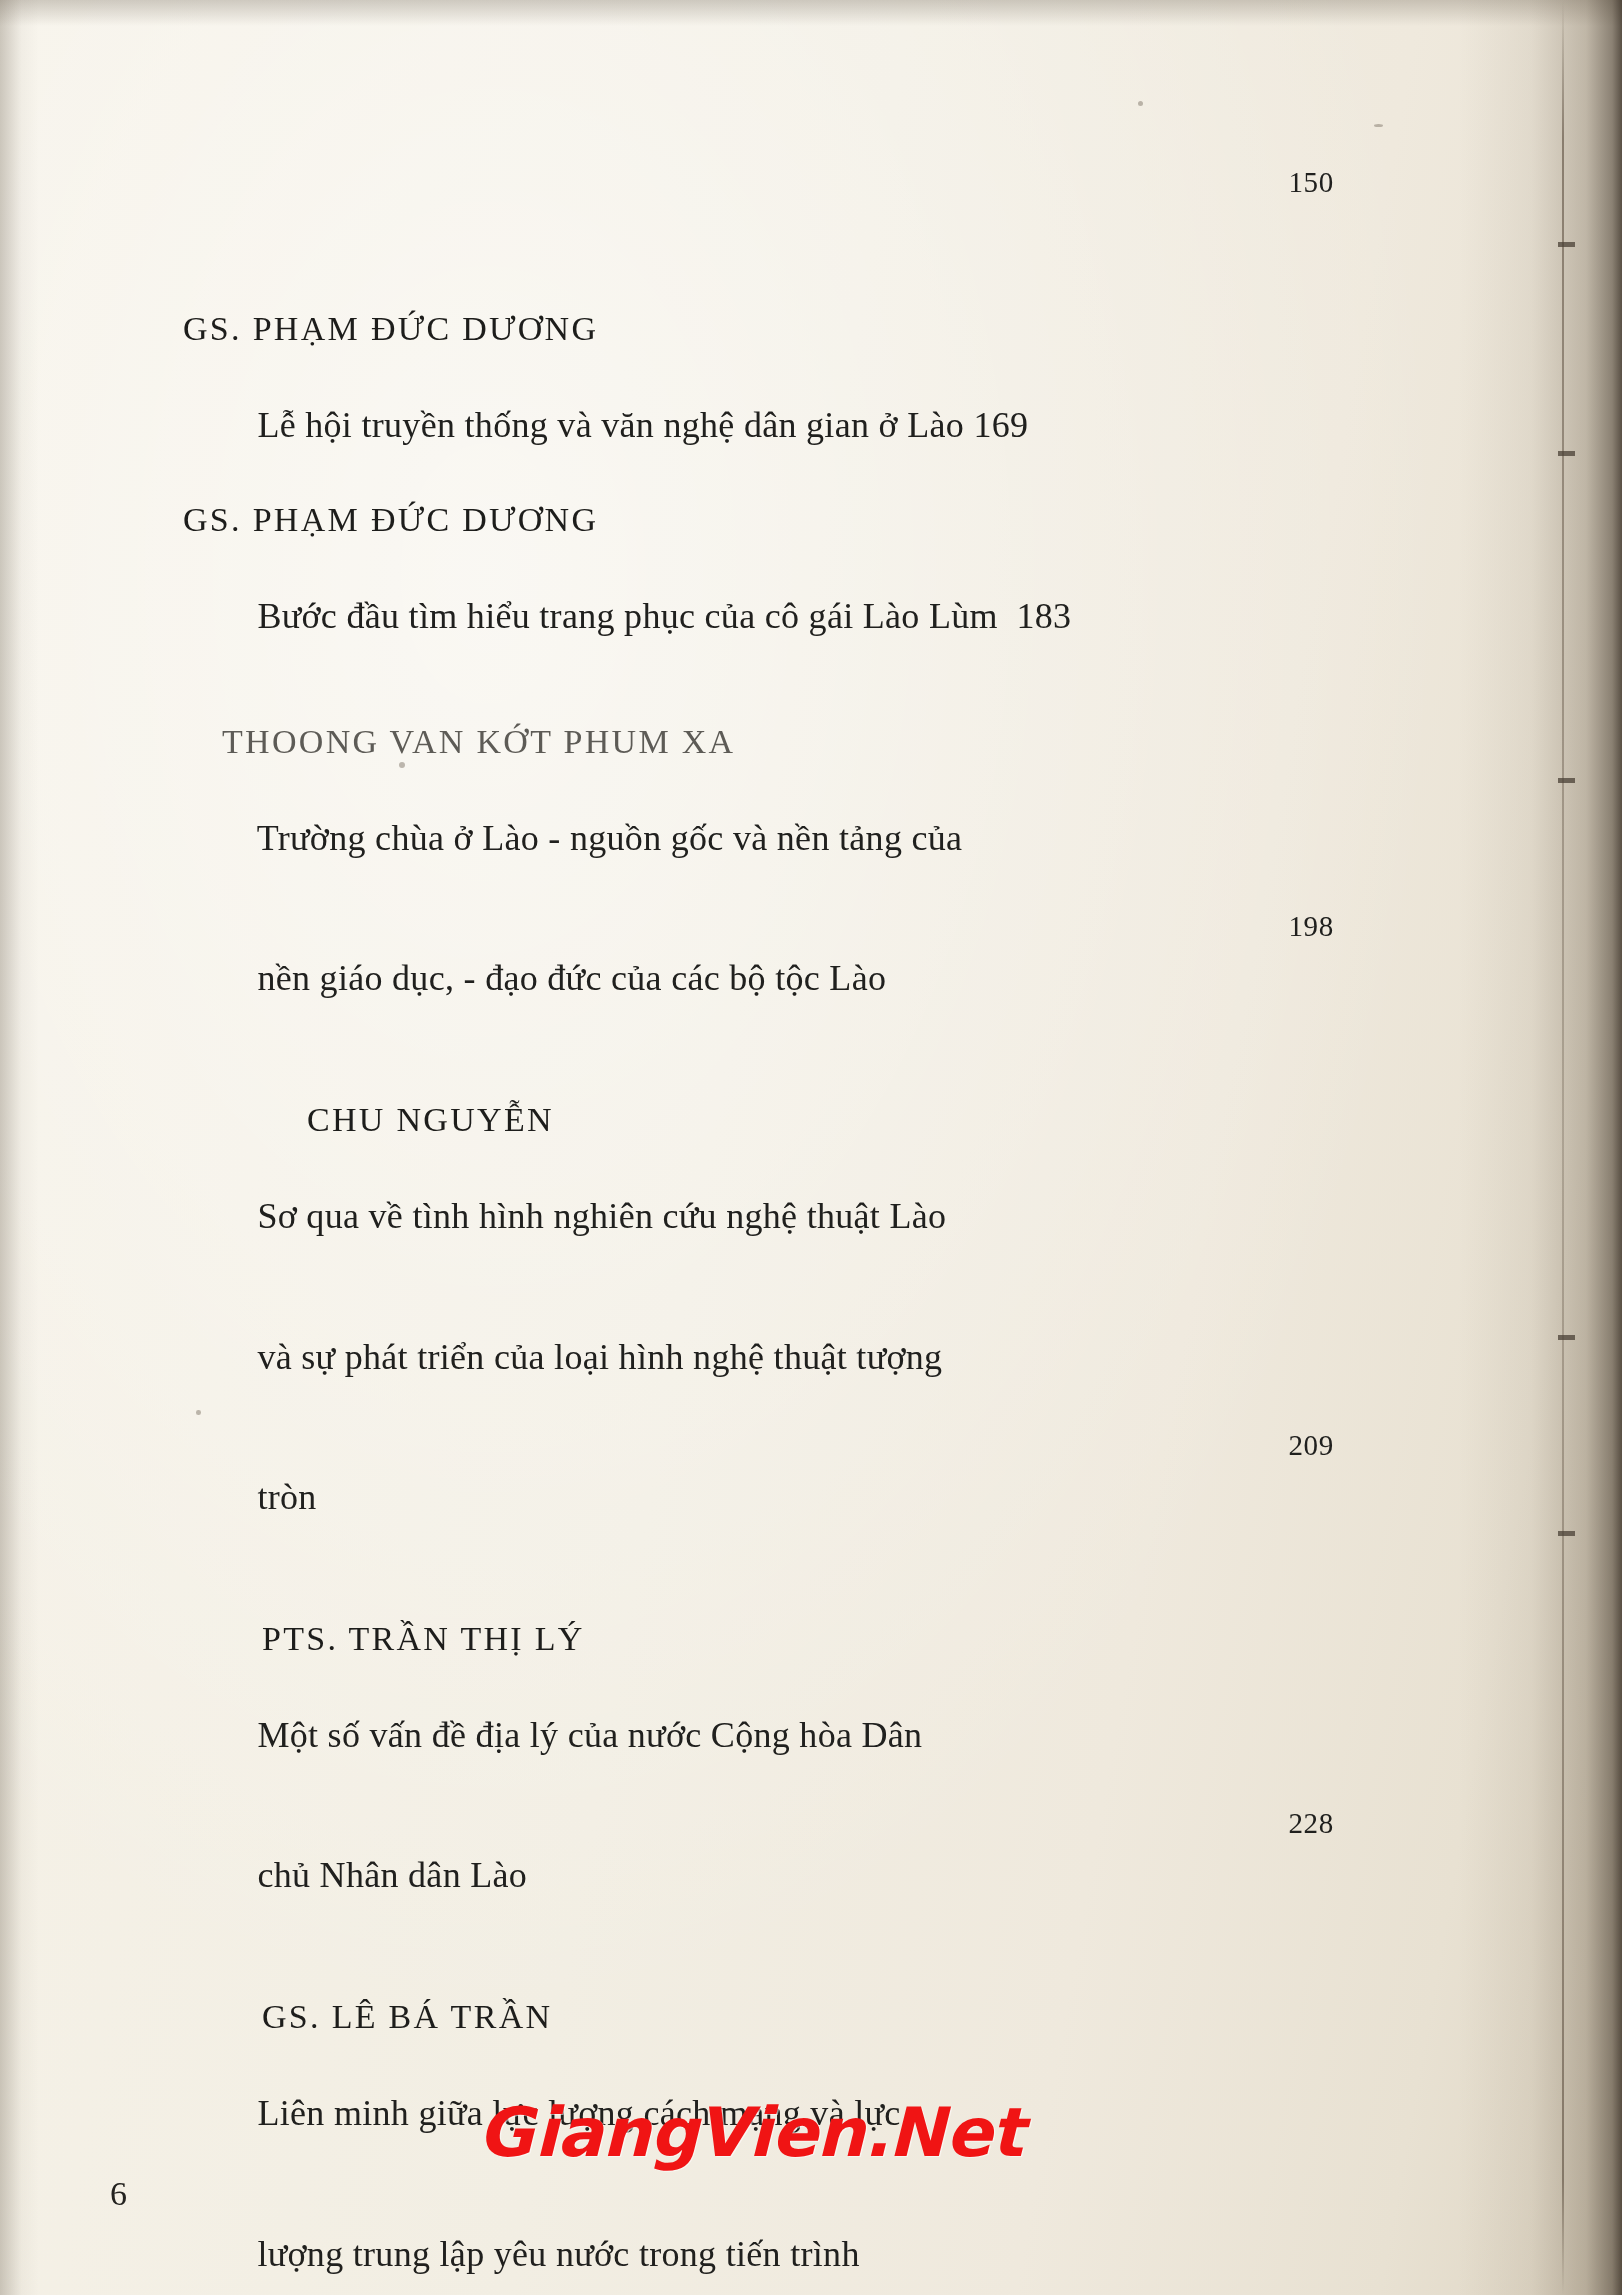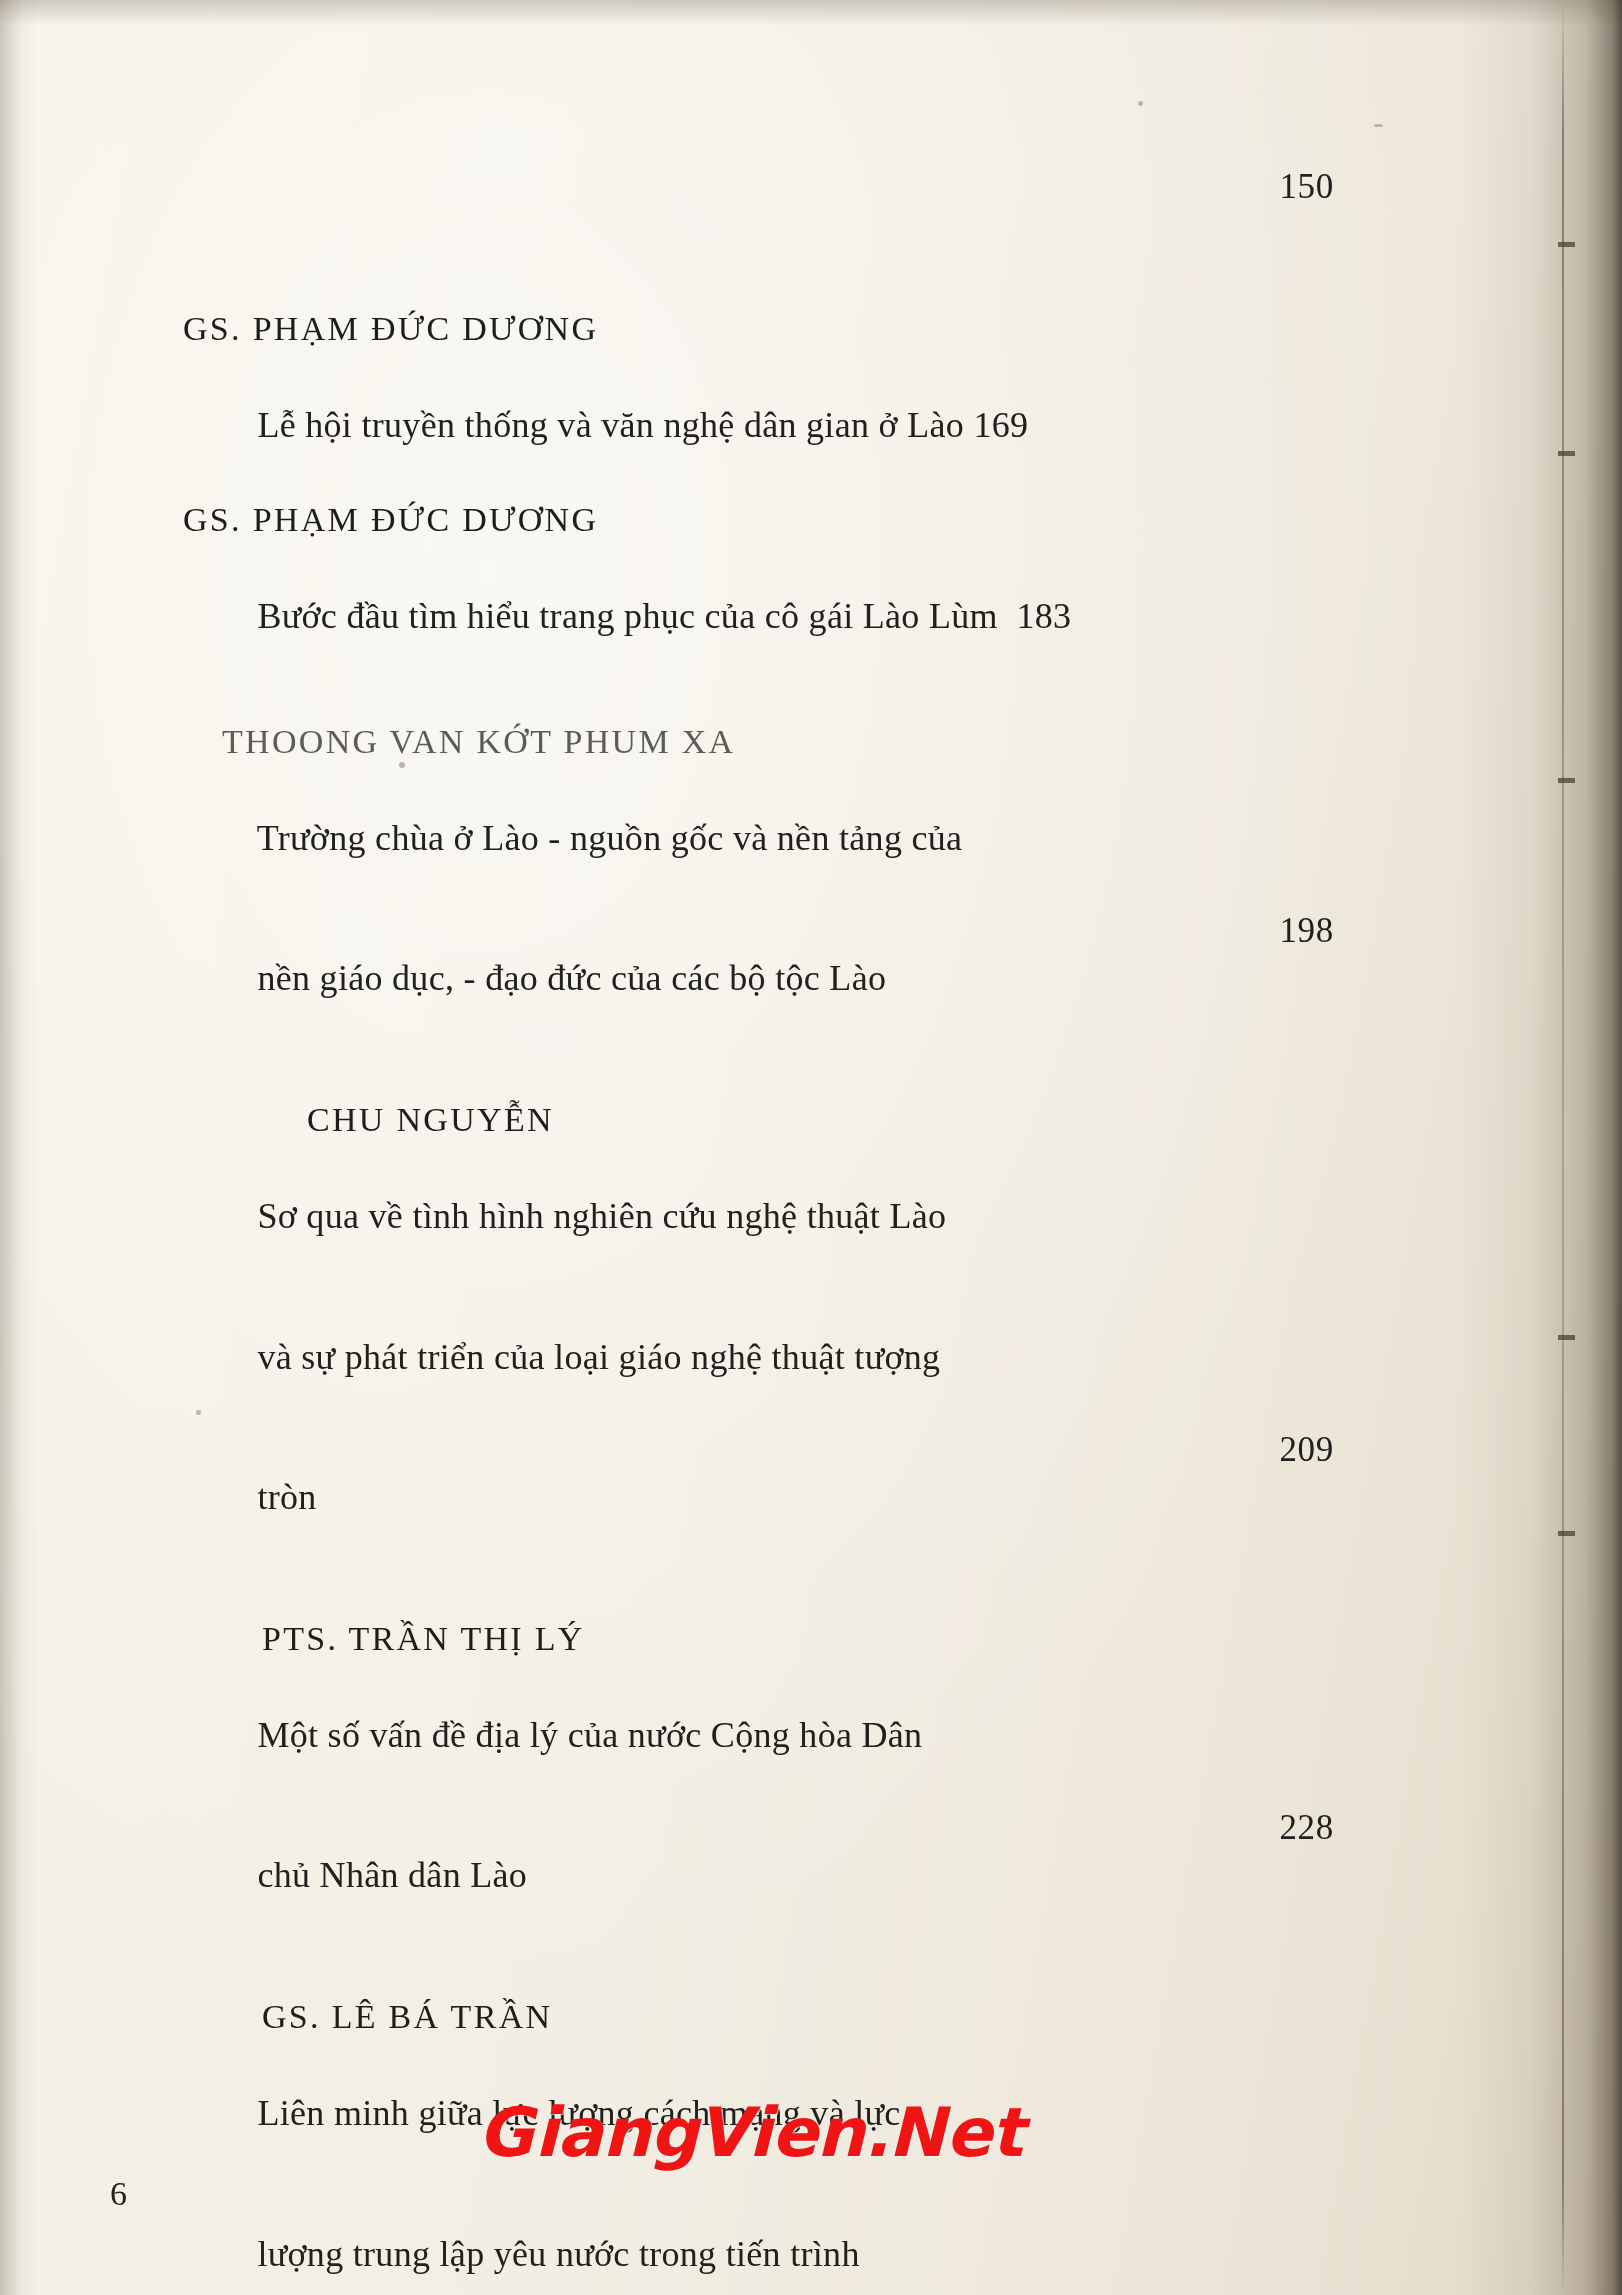--- a/index.html
+++ b/index.html
@@ -89,21 +89,21 @@
     letter-spacing: 0.3px;
     color: #20201e;
   }
   .title-line {
     white-space: pre;
   }
   .title-line .pg {
     position: absolute;
     right: 0;
     top: 0;
-    font-size: 35px;
+    font-size: 29px;
     letter-spacing: 0.7px;
   }
   .author {
     display: block;
     font-size: 34px;
     line-height: 1.34;
     letter-spacing: 2.3px;
     color: #1d1d1b;
     padding-right: 19.6px;
     margin-top: 1.3px;
@@ -195,21 +195,21 @@
         <span class="pg">198</span>
       </span>
       <span class="author shift-right2">CHU NGUYỄN</span>
     </div>
 
     <div class="entry">
       <span class="line title-line">
         <span>Sơ qua về tình hình nghiên cứu nghệ thuật Lào</span>
       </span>
       <span class="line title-line">
-        <span>và sự phát triển của loại giáo nghệ thuật tượng</span>
+        <span>và sự phát triển của loại hình nghệ thuật tượng</span>
       </span>
       <span class="line title-line">
         <span>tròn</span>
         <span class="pg">209</span>
       </span>
       <span class="author shift-right">PTS. TRẦN THỊ LÝ</span>
     </div>
 
     <div class="entry">
       <span class="line title-line">

